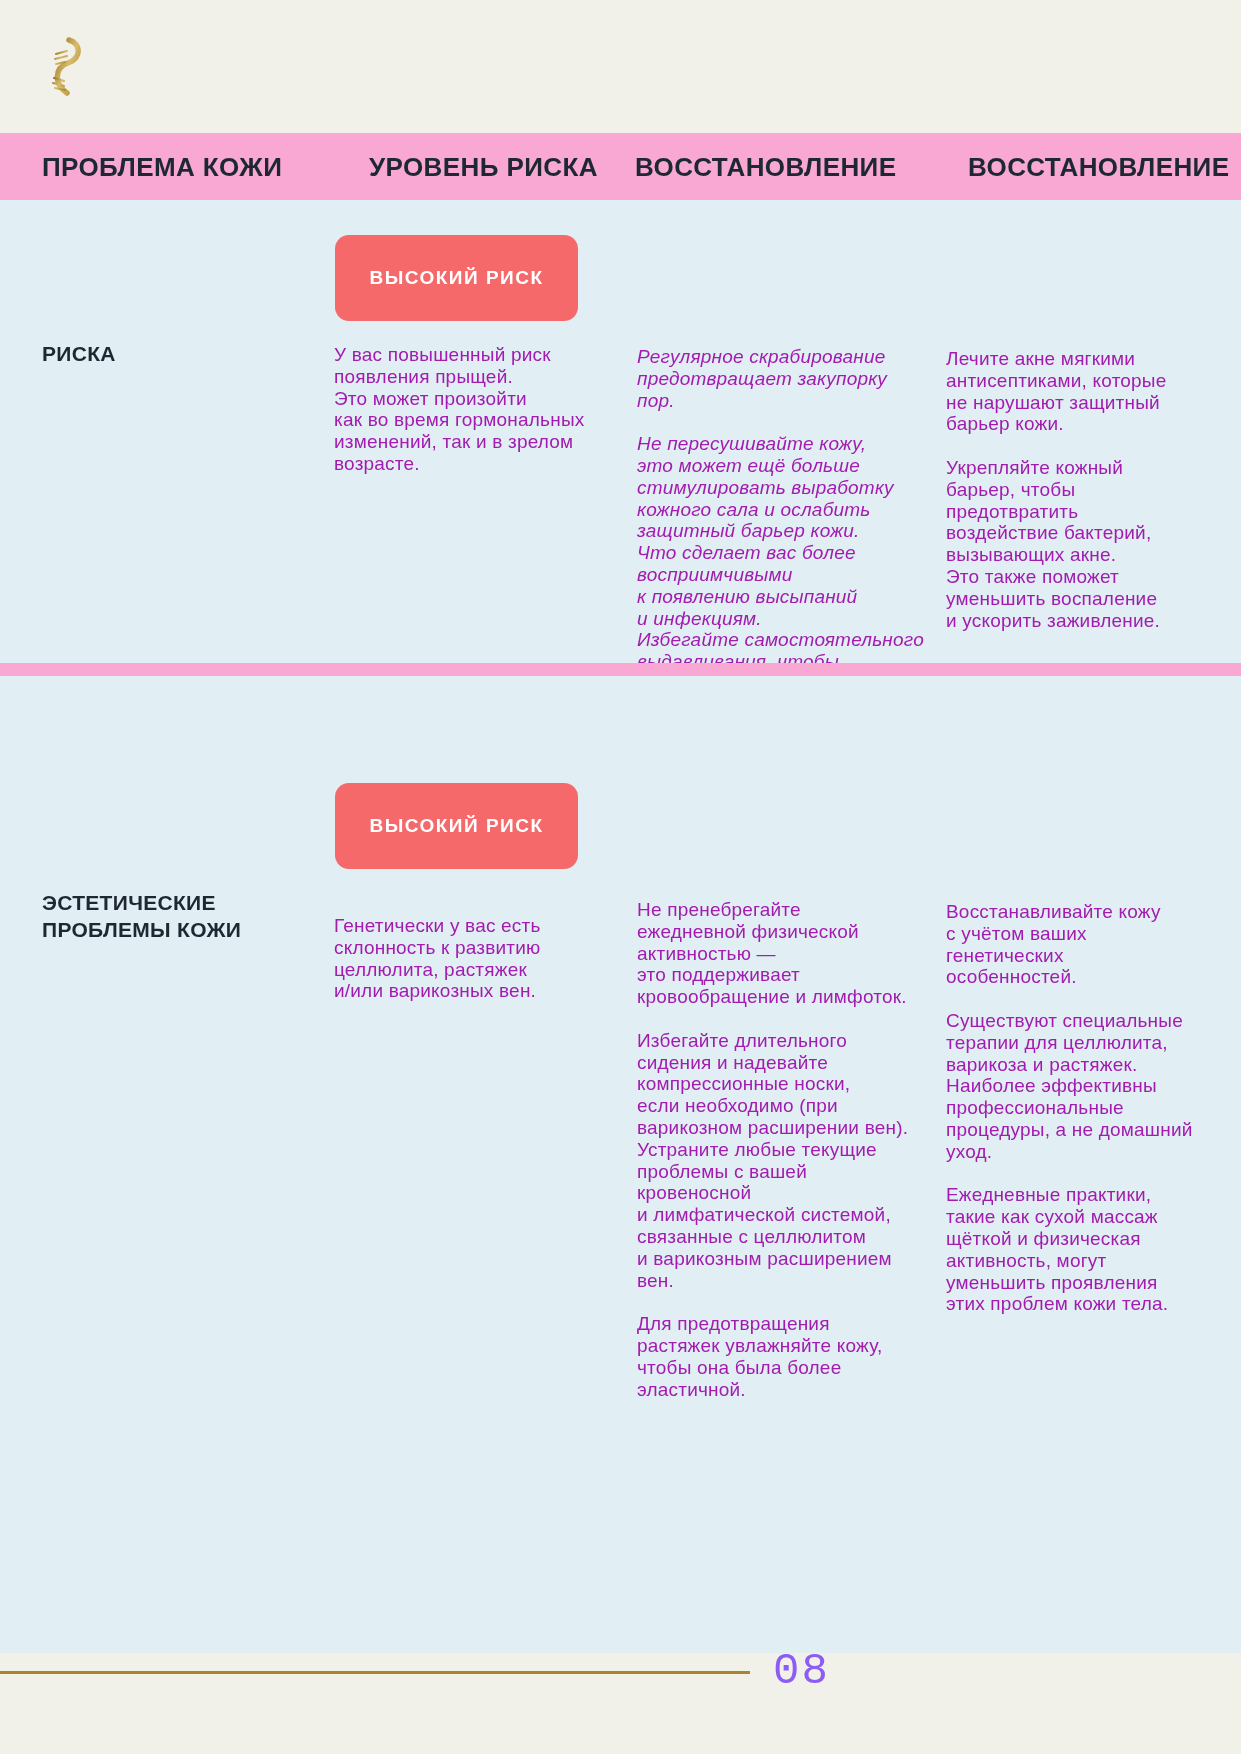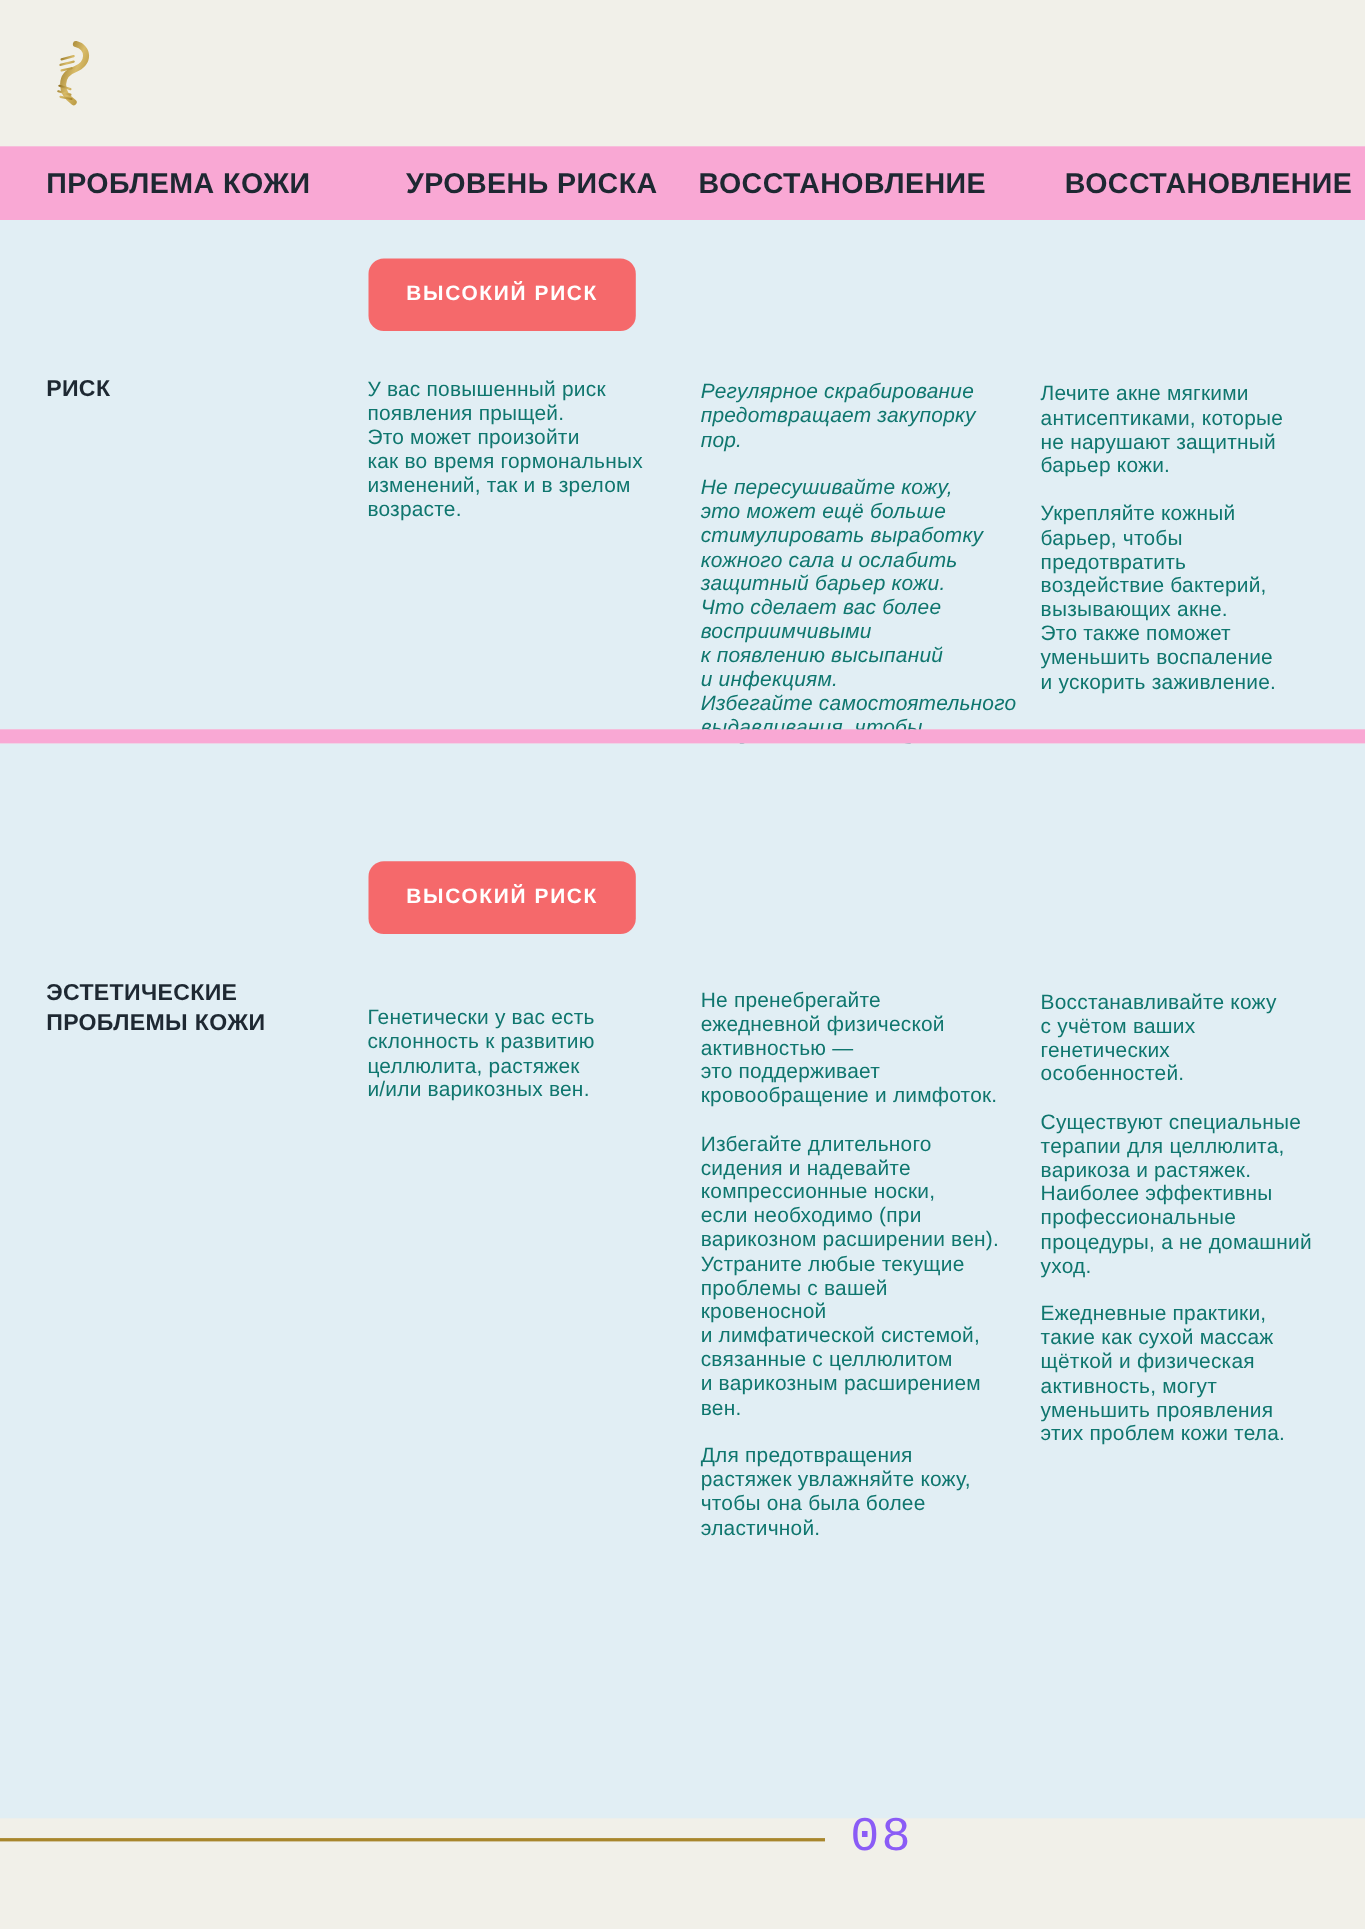--- a/index.html
+++ b/index.html
@@ -14,31 +14,31 @@
   .section{position:absolute;left:0;width:1241px;background:#e1eef4;}
   .section.s1{top:200px;height:463px;}
   .section.s2{top:676px;height:977px;}
   .col-head{
     position:absolute;top:50%;transform:translateY(-50%);
     font-size:26px;font-weight:700;color:#1e2832;letter-spacing:.4px;
     white-space:nowrap;
   }
   .ch1{left:42px;} .ch2{left:347px;margin-left:22px;} .ch3{left:635px;} .ch4{left:968px;}
   .badge{
-    position:absolute;left:335px;width:243px;height:66px;
+    position:absolute;left:335px;width:243px;height:86px;
     background:#f5696b;border-radius:14px;
     display:flex;align-items:center;justify-content:center;
     color:#ffffff;font-size:19px;font-weight:700;letter-spacing:1.5px;
     white-space:nowrap;
   }
   .s1 .badge{top:35px;}
   .s2 .badge{top:107px;}
   .cell{
     position:absolute;white-space:pre-line;
-    font-size:19px;line-height:21.8px;color:#0f766e;letter-spacing:.2px;
+    font-size:19px;line-height:21.8px;color:#a21caf;letter-spacing:.2px;
   }
   .problem{
     font-size:21px;font-weight:700;color:#1e2832;line-height:27px;
     letter-spacing:.3px;
   }
   .s1 .problem{left:42px;top:140px;width:270px;}
   .s1 .risk-text{left:334px;top:144px;width:292px;}
   .s1 .prevention{left:637px;top:146px;width:315px;font-style:italic;}
   .s1 .recovery{left:946px;top:148px;width:285px;}
   .s2 .problem{left:42px;top:213px;width:270px;}
@@ -76,21 +76,21 @@
 
   <div class="band header-band">
     <span class="col-head ch1">ПРОБЛЕМА КОЖИ</span>
     <span class="col-head ch2">УРОВЕНЬ РИСКА</span>
     <span class="col-head ch3">ВОССТАНОВЛЕНИЕ</span>
     <span class="col-head ch4">ВОССТАНОВЛЕНИЕ</span>
   </div>
 
   <div class="section s1">
     <div class="badge">ВЫСОКИЙ РИСК</div>
-    <div class="cell problem">РИСК</div>
+    <div class="cell problem">РИСКА</div>
     <div class="cell risk-text">У вас повышенный риск
 появления прыщей.
 Это может произойти
 как во время гормональных
 изменений, так и в зрелом
 возрасте.</div>
     <div class="cell prevention">Регулярное скрабирование
 предотвращает закупорку
 пор.
 

